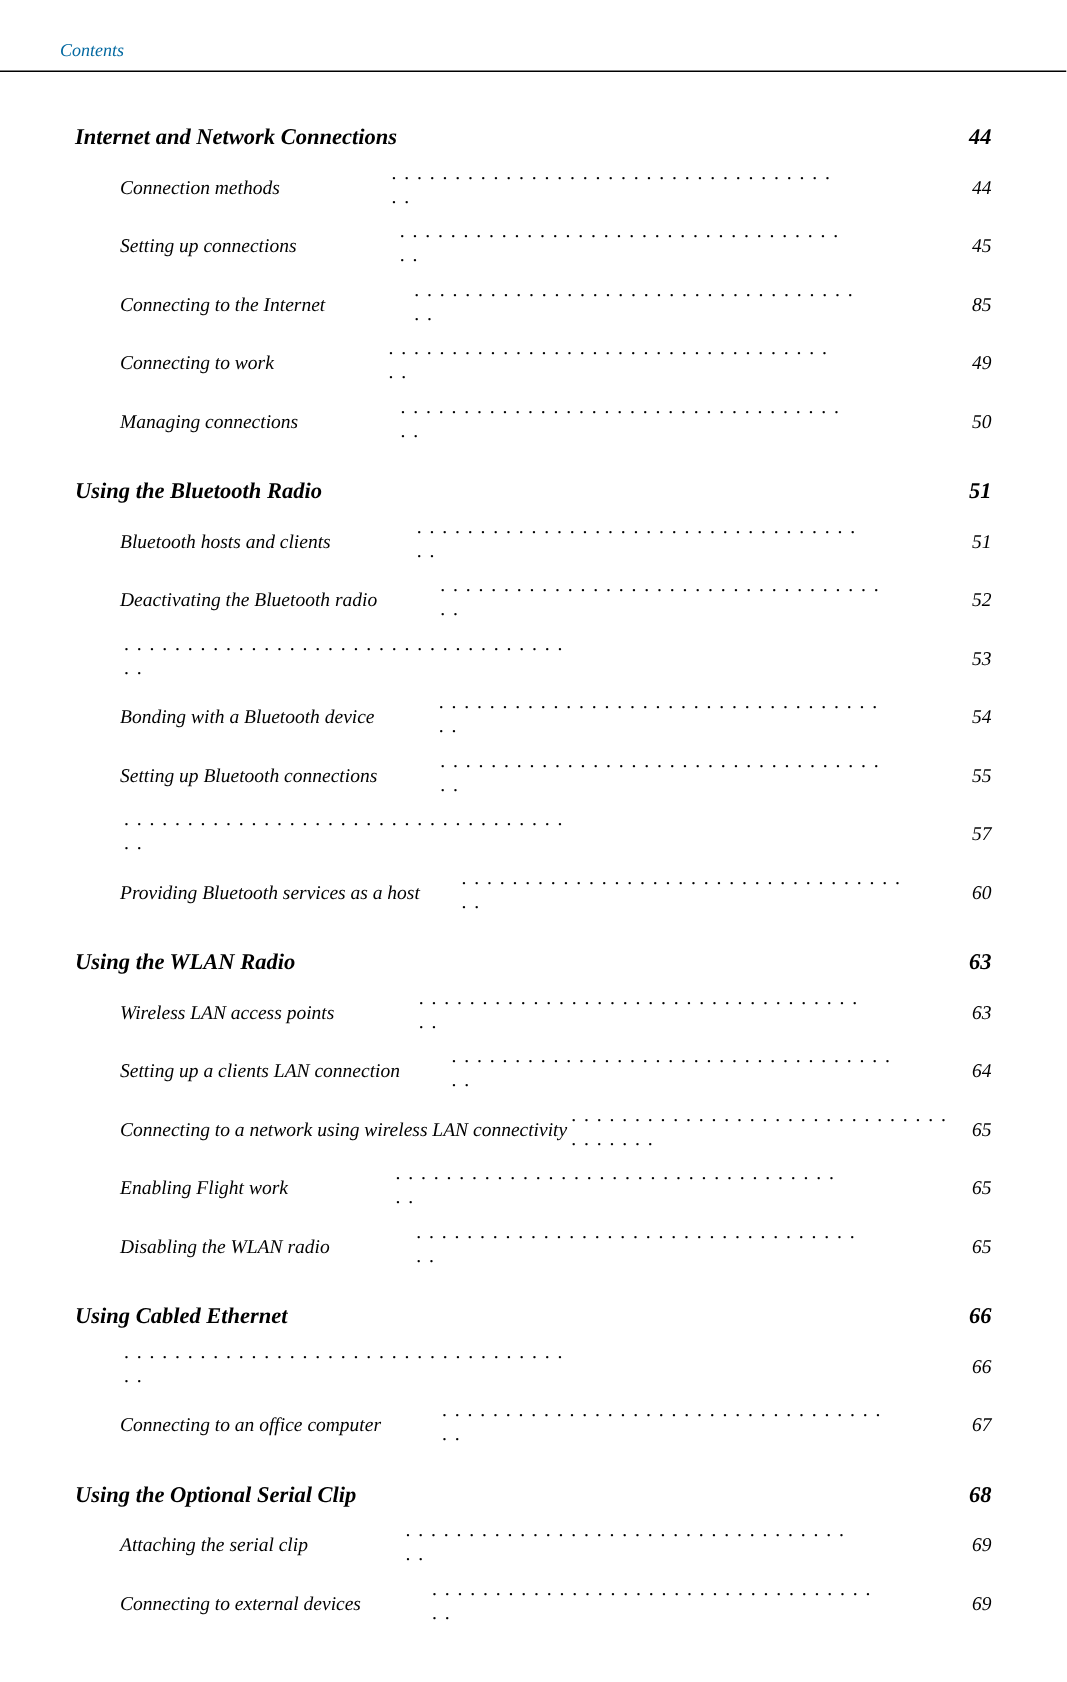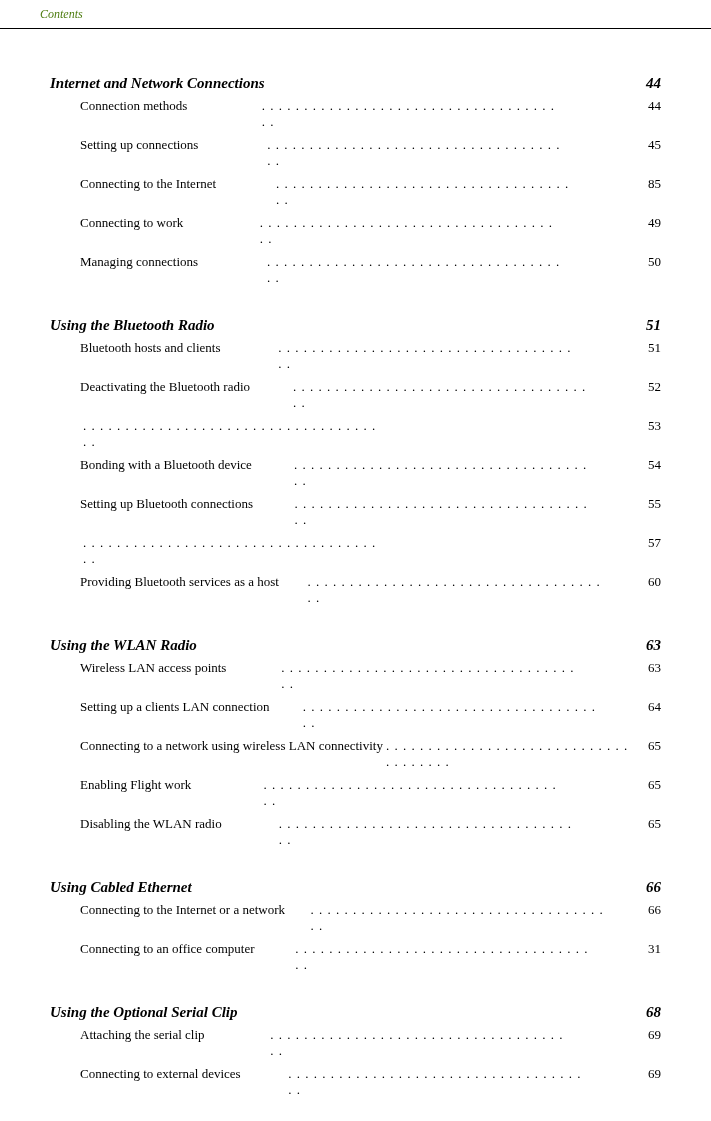--- a/index.html
+++ b/index.html
@@ -12,63 +12,64 @@
       width: 711px;
       min-height: 1121px;
       background: #ffffff;
       font-family: Georgia, 'Times New Roman', serif;
       font-size: 13.5px;
       color: #000000;
       position: relative;
     }
 
     .page-header {
-      padding: 7px 40px 6px 40px;
+      padding: 26px 40px 6px 40px;
       border-bottom: 1px solid #000;
       font-size: 12px;
-      color: #4d7c0f;
+      color: #0369a1;
       font-style: italic;
     }
 
     .content {
       padding: 20px 50px 60px 50px;
     }
 
     .section {
       margin-bottom: 20px;
     }
 
     .section-heading {
       display: flex;
       justify-content: space-between;
       align-items: flex-end;
       margin-bottom: 4px;
-      margin-top: 26px;
+      margin-top: 16px;
     }
 
     .section-title {
       font-size: 15px;
       font-weight: bold;
       font-style: italic;
       color: #000;
     }
 
     .section-page {
       font-size: 15px;
       font-weight: bold;
       font-style: italic;
       color: #000;
     }
 
     .toc-item {
       display: flex;
       justify-content: space-between;
-      align-items: flex-start;
+      align-items: center;
       padding: 1.5px 0;
       padding-left: 30px;
+      font-style: italic;
     }
 
     .toc-item-text {
       font-size: 13px;
       color: #000;
       white-space: nowrap;
     }
 
     .toc-dots {
       flex: 1;
@@ -219,28 +220,27 @@
         <span class="toc-dots" style="overflow: hidden; display: inline-block; max-width: 300px; vertical-align: bottom; margin-bottom: 3px; font-size: 13px;"> . . . . . . . . . . . . . . . . . . . . . . . . . . . . . . . . . . . . . </span>
         <span class="toc-page">65</span>
       </div>
     </div>
     <div class="section">
       <div class="section-heading">
         <span class="section-title">Using Cabled Ethernet</span>
         <span class="section-page">66</span>
       </div>
       <div class="toc-item">
-        <span class="toc-item-text">Connecting to the Internet or a network</span>
         <span class="toc-dots" style="overflow: hidden; display: inline-block; max-width: 300px; vertical-align: bottom; margin-bottom: 3px; font-size: 13px;"> . . . . . . . . . . . . . . . . . . . . . . . . . . . . . . . . . . . . . </span>
         <span class="toc-page">66</span>
       </div>
       <div class="toc-item">
         <span class="toc-item-text">Connecting to an office computer</span>
         <span class="toc-dots" style="overflow: hidden; display: inline-block; max-width: 300px; vertical-align: bottom; margin-bottom: 3px; font-size: 13px;"> . . . . . . . . . . . . . . . . . . . . . . . . . . . . . . . . . . . . . </span>
-        <span class="toc-page">31</span>
+        <span class="toc-page">67</span>
       </div>
     </div>
     <div class="section">
       <div class="section-heading">
         <span class="section-title">Using the Optional Serial Clip</span>
         <span class="section-page">68</span>
       </div>
       <div class="toc-item">
         <span class="toc-item-text">Attaching the serial clip</span>
         <span class="toc-dots" style="overflow: hidden; display: inline-block; max-width: 300px; vertical-align: bottom; margin-bottom: 3px; font-size: 13px;"> . . . . . . . . . . . . . . . . . . . . . . . . . . . . . . . . . . . . . </span>

